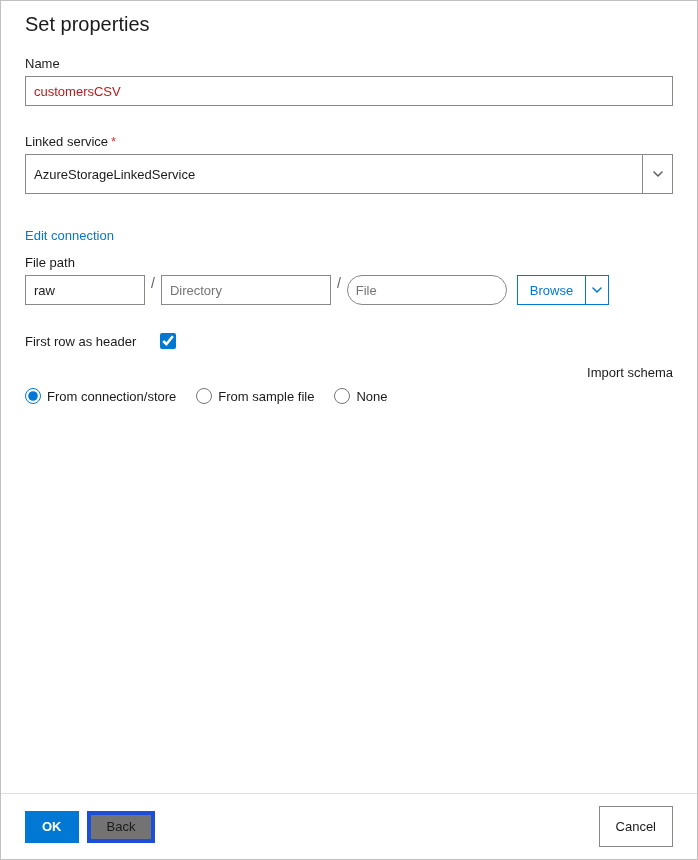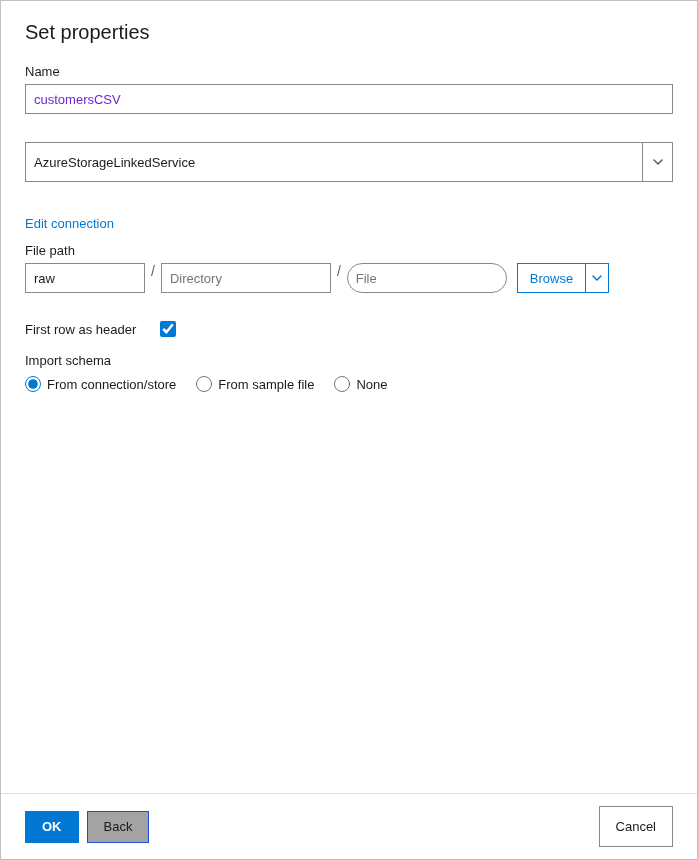--- a/index.html
+++ b/index.html
@@ -23,21 +23,21 @@
       border: 1px solid #c0c0c0;
       width: 698px;
       min-height: 860px;
       display: flex;
       flex-direction: column;
       box-shadow: 0 2px 8px rgba(0,0,0,0.15);
       position: relative;
     }
 
     .dialog-content {
-      padding: 20px 24px;
+      padding: 12px 24px;
       flex: 1;
     }
 
     .dialog-title {
       font-size: 20px;
       font-weight: 400;
       color: #1b1b1b;
       margin-bottom: 20px;
     }
 
@@ -56,21 +56,21 @@
       color: #d13438;
       margin-left: 3px;
     }
 
     .form-input {
       width: 100%;
       height: 30px;
       border: 1px solid #8a8886;
       padding: 0 8px;
       font-size: 13px;
-      color: #6d28d9;
+      color: #b91c1c;
       outline: none;
       background: #fff;
     }
 
     .dropdown-container {
       position: relative;
       display: flex;
       align-items: center;
       border: 1px solid #8a8886;
       height: 40px;
@@ -198,20 +198,21 @@
     }
 
     .import-schema-section {
       margin-bottom: 16px;
     }
 
     .import-schema-title {
       font-size: 13px;
       color: #1b1b1b;
       margin-bottom: 8px;
+      text-align: right;
     }
 
     .radio-group {
       display: flex;
       align-items: center;
       gap: 20px;
     }
 
     .radio-option {
       display: flex;
@@ -252,23 +253,23 @@
       color: #fff;
       border: none;
       font-size: 13px;
       cursor: pointer;
       font-weight: 600;
     }
 
     .btn-back {
       height: 32px;
       padding: 0 16px;
-      background: #a3a3a3;
-      color: #1b1b1b;
-      border: 1px solid #1d4ed8;
+      background: #737373;
+      color: #1b1b1b;
+      border: 4px solid #1d4ed8;
       font-size: 13px;
       cursor: pointer;
     }
 
     .btn-cancel {
       height: 41px;
       padding: 0 16px;
       background: #fff;
       color: #1b1b1b;
       border: 1px solid #8a8886;
@@ -285,20 +286,23 @@
     <h2 class="dialog-title">Set properties</h2>
 
     
     <div class="form-group">
       <label class="form-label">Name</label>
       <input class="form-input" type="text" value="customersCSV" style="">
     </div>
 
     
     <div class="form-group">
+      <label class="form-label">
+        <span>Linked service</span><span class="required">*</span>
+      </label>
       <div class="dropdown-container">
         <select>
           <option>AzureStorageLinkedService</option>
         </select>
         <div class="dropdown-arrow">
           <svg width="10" height="6" viewBox="0 0 10 6" fill="none">
             <path d="M1 1L5 5L9 1" stroke="#605e5c" stroke-width="1.5" stroke-linecap="round" stroke-linejoin="round"></path>
           </svg>
         </div>
       </div>

